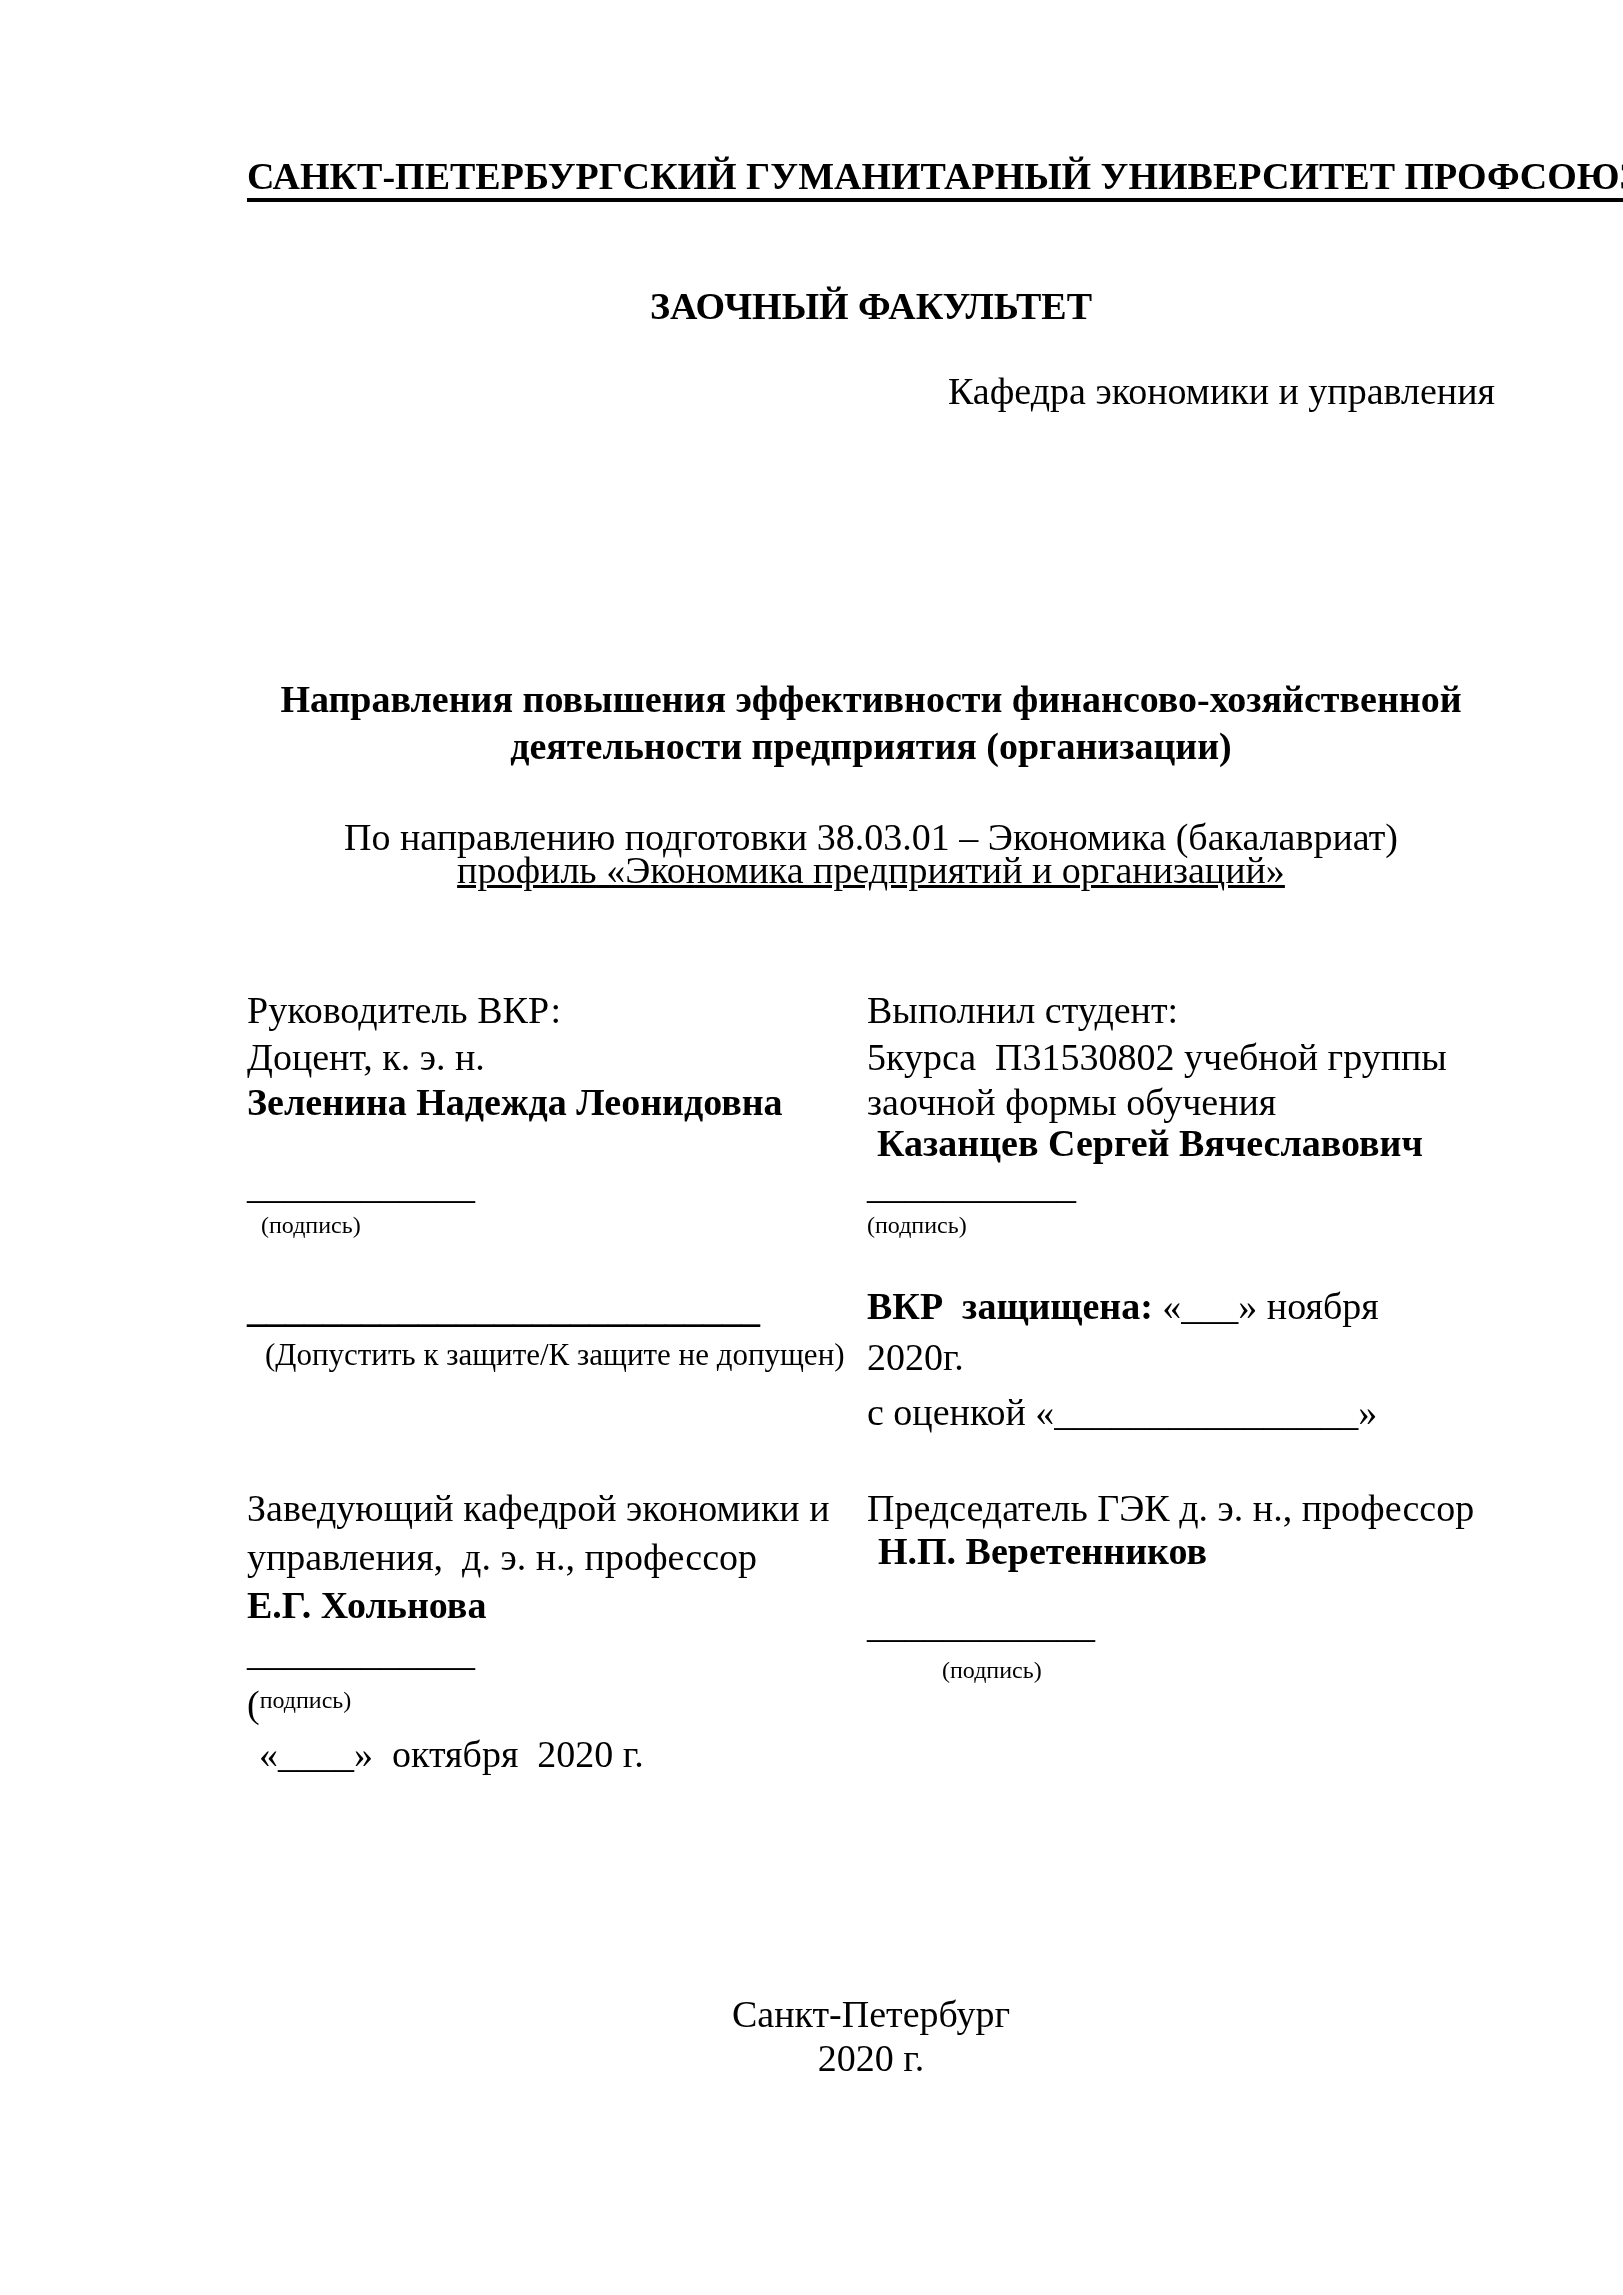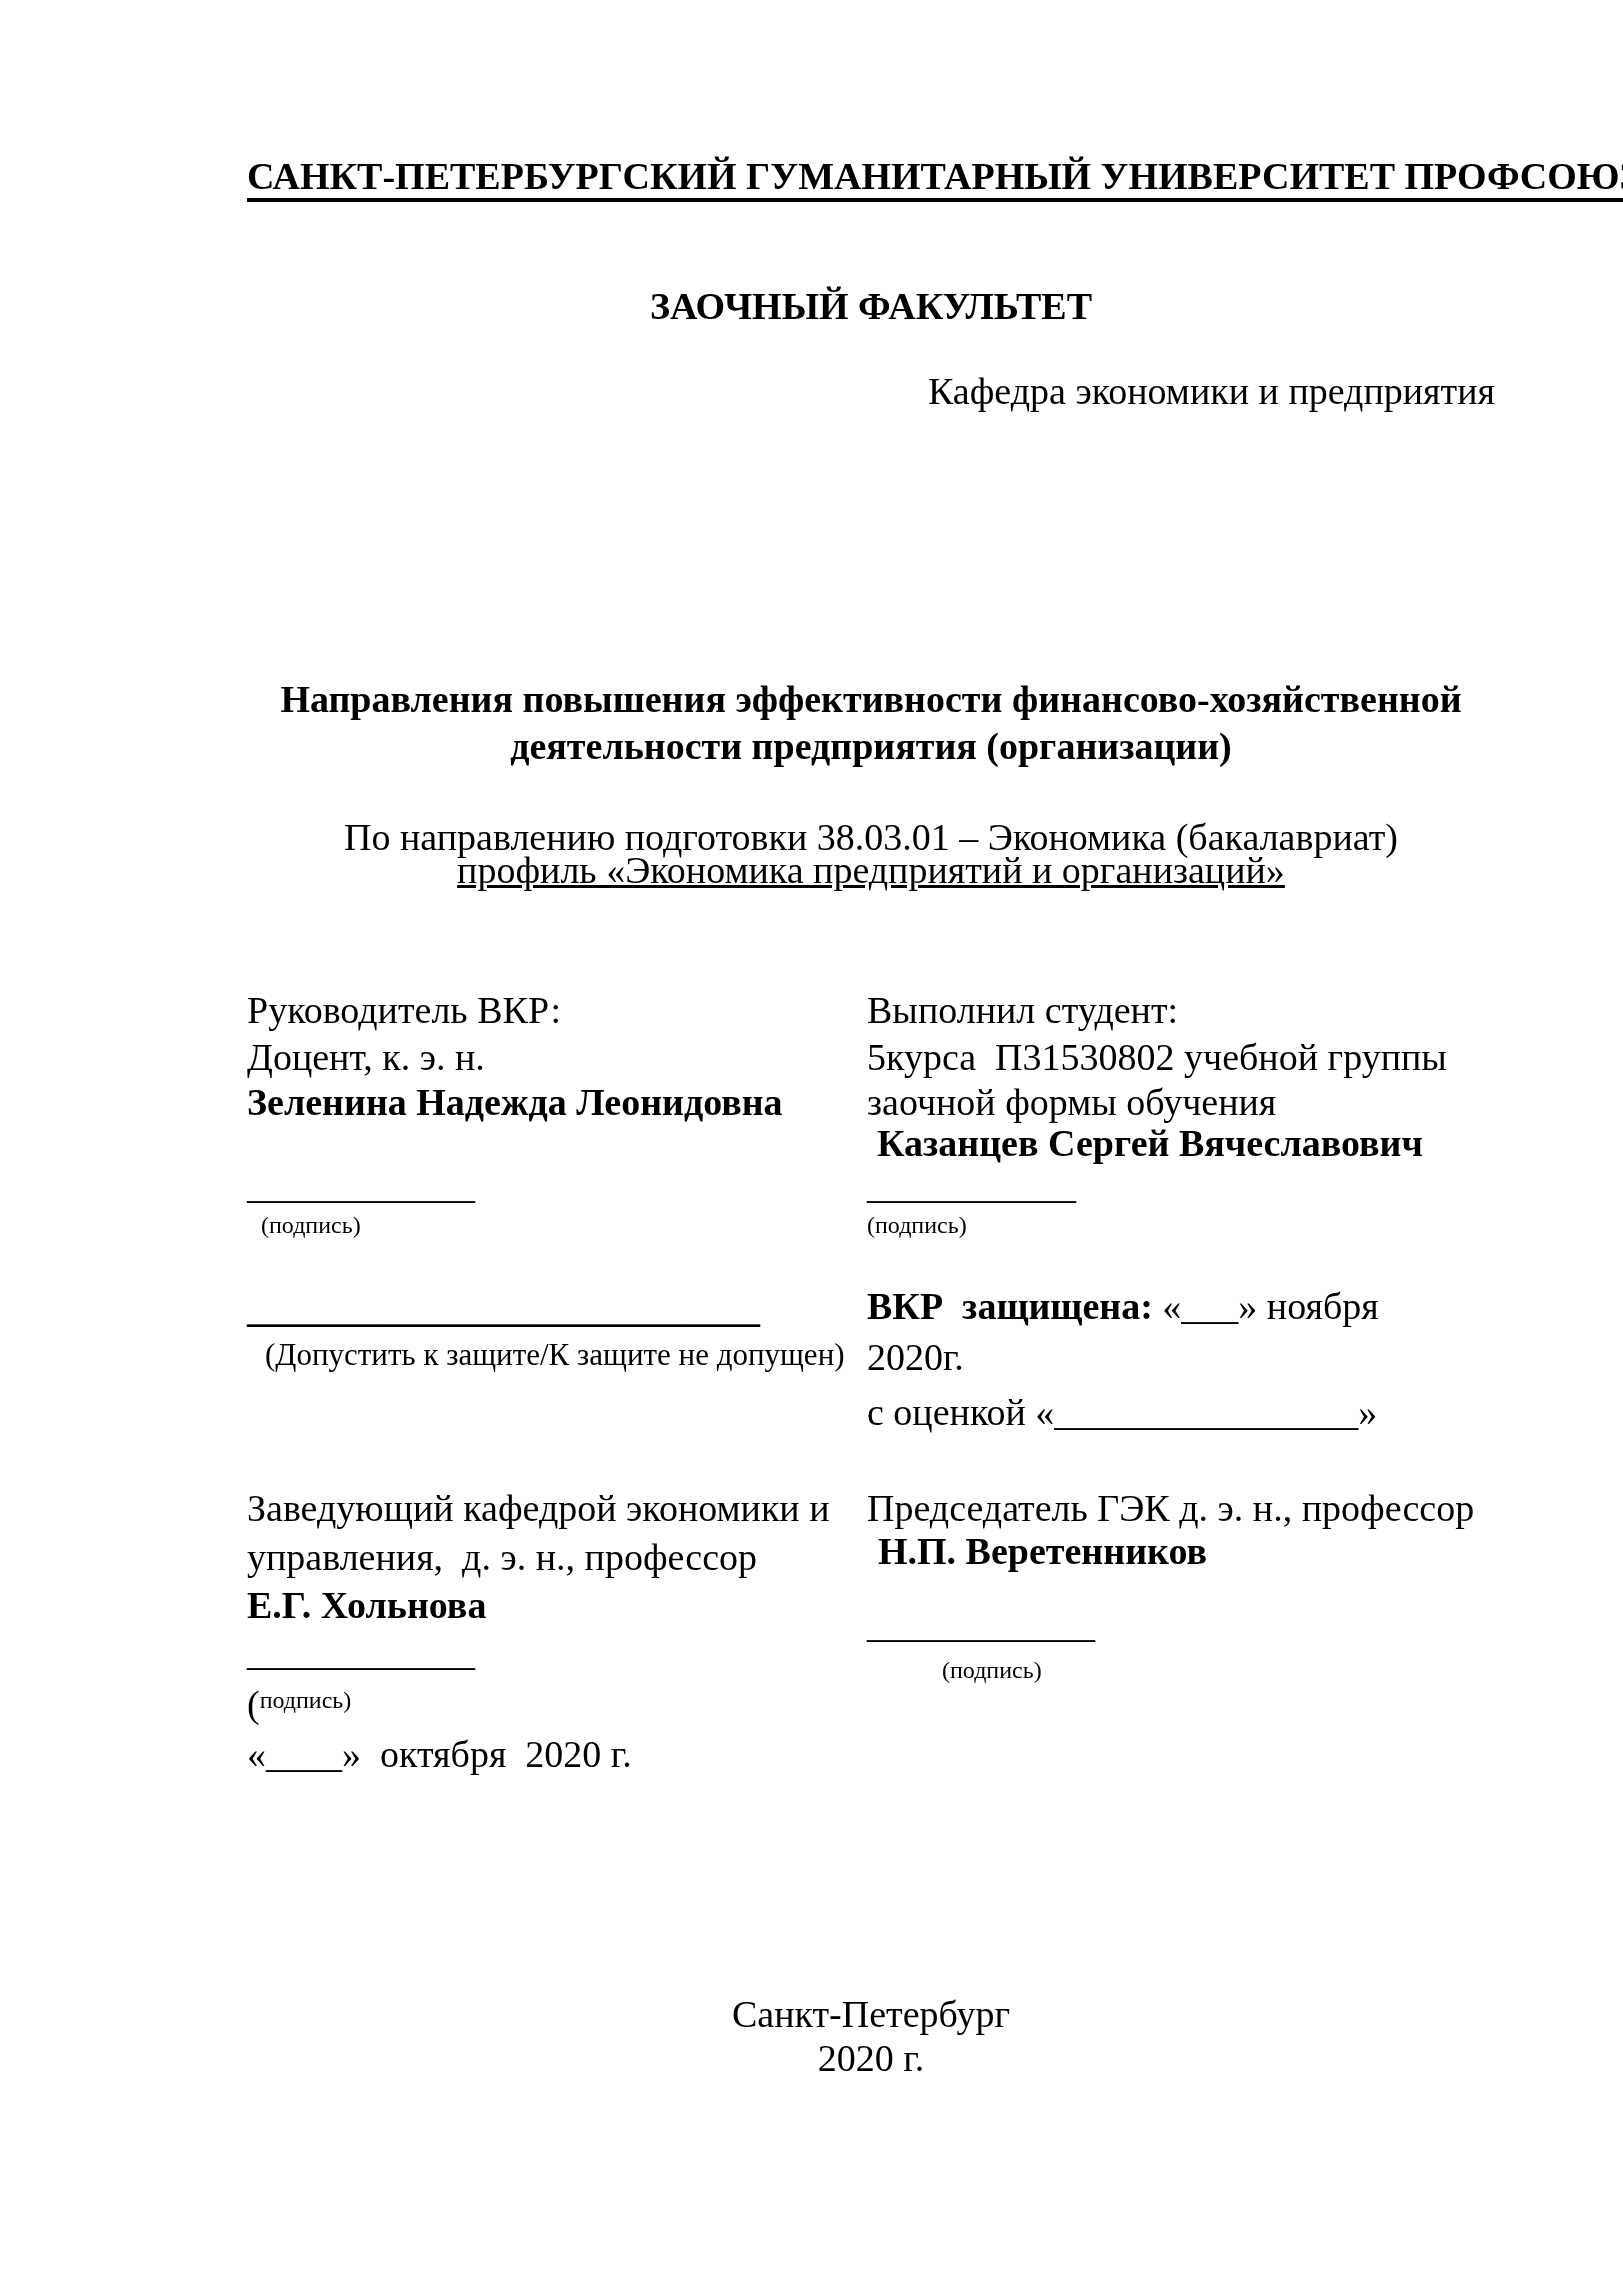--- a/index.html
+++ b/index.html
@@ -39,21 +39,21 @@
 </head>
 <body>
 
 <div class="page">
   <div class="content">
 
     <div class="abs body bold center underline" style="top:154px;">САНКТ-ПЕТЕРБУРГСКИЙ ГУМАНИТАРНЫЙ УНИВЕРСИТЕТ ПРОФСОЮЗОВ</div>
 
     <div class="abs body bold center" style="top:284px;">ЗАОЧНЫЙ ФАКУЛЬТЕТ</div>
 
-    <div class="abs body right" style="top:369px;">Кафедра экономики и предприятия</div>
+    <div class="abs body right" style="top:369px;">Кафедра экономики и управления</div>
 
 
     <div class="abs body bold center" style="top:677px;">Направления повышения эффективности финансово-хозяйственной</div>
     <div class="abs body bold center" style="top:724px;">деятельности предприятия (организации)</div>
 
     <div class="abs body center" style="top:815px;">По направлению подготовки 38.03.01 – Экономика (бакалавриат)</div>
     <div class="abs body center" style="top:848px;text-decoration:underline;">профиль «Экономика предприятий и организаций»</div>
 
     <div class="abs body" style="top:988px; left:0;">Руководитель ВКР:</div>
     <div class="abs body" style="top:1035px; left:0;">Доцент, к. э. н.</div>
@@ -62,21 +62,21 @@
     <div class="abs small" style="top:1211px; left:14px;">(подпись)</div>
 
     <div class="abs body bold" style="top:1287px; left:0;">___________________________</div>
     <div class="abs mid" style="top:1336px; left:0;margin-left:18px;">(Допустить к защите/К защите не допущен)</div>
 
     <div class="abs body" style="top:1535px; left:0;">управления,  д. э. н., профессор</div>
     <div class="abs body" style="top:1486px; left:0;">Заведующий кафедрой экономики и</div>
     <div class="abs body bold" style="top:1583px; left:0;">Е.Г. Хольнова</div>
     <div class="abs body" style="top:1630px; left:0;">____________</div>
     <div class="abs small" style="top:1686px; left:0;"><span class="big-paren">(</span><span>подпись)</span></div>
-    <div class="abs body" style="top:1732px; left:0;">«____»  октября  2020 г.</div>
+    <div class="abs body" style="top:1732px; left:12px;">«____»  октября  2020 г.</div>
 
     <div class="abs body" style="top:988px; left:620px;">Выполнил студент:</div>
     <div class="abs body" style="top:1035px; left:620px;">5курса  П31530802 учебной группы</div>
     <div class="abs body" style="top:1080px; left:620px;">заочной формы обучения</div>
     <div class="abs body bold" style="top:1121px; left:630px;">Казанцев Сергей Вячеславович</div>
     <div class="abs body" style="top:1163px; left:620px;">___________</div>
     <div class="abs small" style="top:1211px; left:620px;">(подпись)</div>
 
     <div class="abs body" style="top:1284px; left:620px;"><span class="bold">ВКР  защищена:</span><span> «___» ноября</span></div>
     <div class="abs body" style="top:1335px; left:620px;">2020г.</div>

